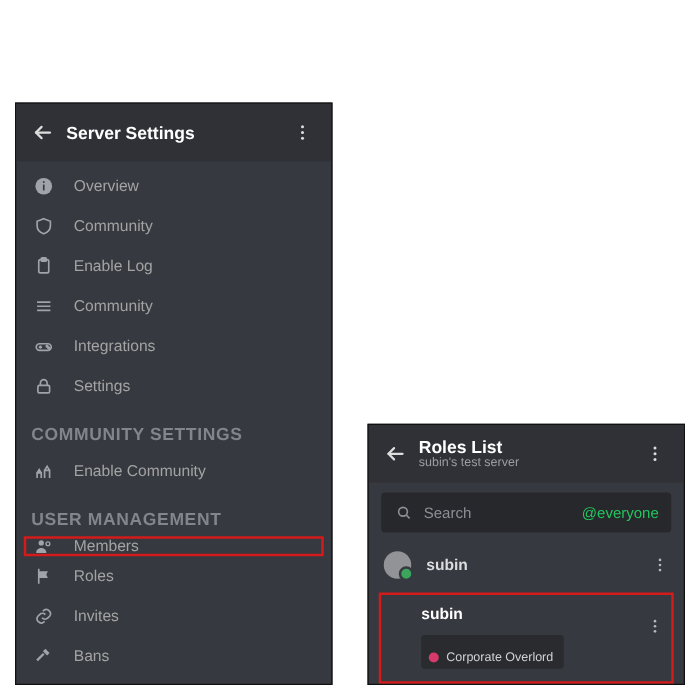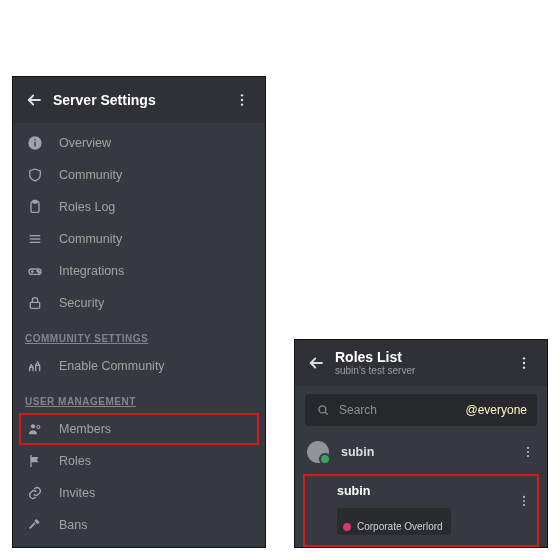--- a/index.html
+++ b/index.html
@@ -36,31 +36,30 @@
   .row {
     display: flex; align-items: center;
     height: 32px;
     padding: 0 12px;
     color: #a3a3a3;
     font-size: 12.5px;
   }
   .row .ic { width: 20px; height: 20px; display:flex; align-items:center; justify-content:center; color:#9fa3aa; margin-right: 14px; }
   .section {
     padding: 14px 12px 6px 12px;
-    font-size: 10px;
+    font-size: 14px;
     letter-spacing: .5px;
     font-weight: 700;
     color: #82858c;
-    text-decoration: underline;
   }
   .highlight {
     border: 2px solid #d31b1b;
     margin: 0 6px;
     padding: 0 4px;
-    height: 32px;
+    height: 16px;
   }
   
   .search {
     margin: 8px 10px 6px 10px;
     height: 32px;
     background: #26282c;
     border-radius: 3px;
     display: flex; align-items: center;
     padding: 0 10px;
     color: #8c8f95;
@@ -142,21 +141,21 @@
         <span>Community</span>
       </div>
 
       <div class="row">
         <span class="ic">
           <svg width="16" height="16" viewBox="0 0 24 24" fill="none" stroke="currentColor" stroke-width="2">
               <rect x="6" y="4" width="12" height="16" rx="2"></rect>
               <rect x="9" y="2" width="6" height="4" rx="1" fill="currentColor"></rect>
             </svg>
         </span>
-        <span>Roles Log</span>
+        <span>Enable Log</span>
       </div>
 
       <div class="row">
         <span class="ic">
           <svg width="16" height="16" viewBox="0 0 24 24" fill="none" stroke="currentColor" stroke-width="2">
               <line x1="4" y1="7" x2="20" y2="7"></line>
               <line x1="4" y1="12" x2="20" y2="12"></line>
               <line x1="4" y1="17" x2="20" y2="17"></line>
             </svg>
         </span>
@@ -176,21 +175,21 @@
         <span>Integrations</span>
       </div>
 
       <div class="row">
         <span class="ic">
           <svg width="16" height="16" viewBox="0 0 24 24" fill="none" stroke="currentColor" stroke-width="2">
               <rect x="5" y="11" width="14" height="9" rx="1.5"></rect>
               <path d="M8 11V8a4 4 0 0 1 8 0v3"></path>
             </svg>
         </span>
-        <span>Security</span>
+        <span>Settings</span>
       </div>
 
 
       <div class="section">COMMUNITY SETTINGS</div>
 
       <div class="row">
         <span class="ic">
           <svg width="16" height="16" viewBox="0 0 24 24" fill="none" stroke="currentColor" stroke-width="2">
               <path d="M4 20v-6h5v6M4 14l2.5-4 2.5 4"></path>
               <path d="M13 20v-9h6v9M13 11l3-5 3 5"></path>
@@ -267,21 +266,21 @@
 
     <div class="search">
       <span class="sic">
         <svg width="14" height="14" viewBox="0 0 24 24" fill="none" stroke="currentColor" stroke-width="2.2">
             <circle cx="11" cy="11" r="6"></circle>
             <line x1="20" y1="20" x2="15.5" y2="15.5"></line>
           </svg>
       </span>
       <span>Search</span>
       <span style="flex:1"></span>
-      <span style="color:#fef9c3">@everyone</span>
+      <span style="color:#22c55e">@everyone</span>
     </div>
 
     <div class="member">
       <div class="avatar"></div>
       <span style="font-weight:600">subin</span>
       <span class="mr">
         <svg width="14" height="14" viewBox="0 0 24 24" fill="currentColor">
             <circle cx="12" cy="5" r="1.8"></circle>
             <circle cx="12" cy="12" r="1.8"></circle>
             <circle cx="12" cy="19" r="1.8"></circle>

